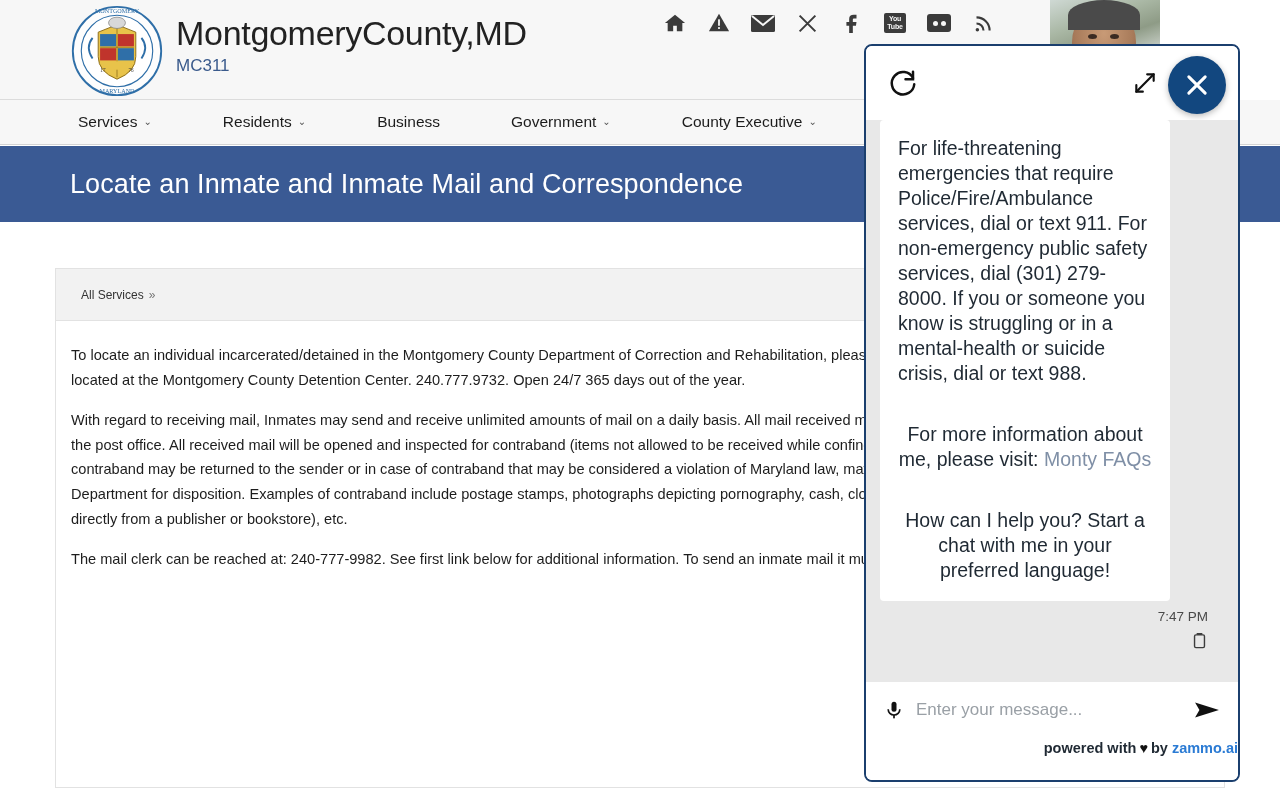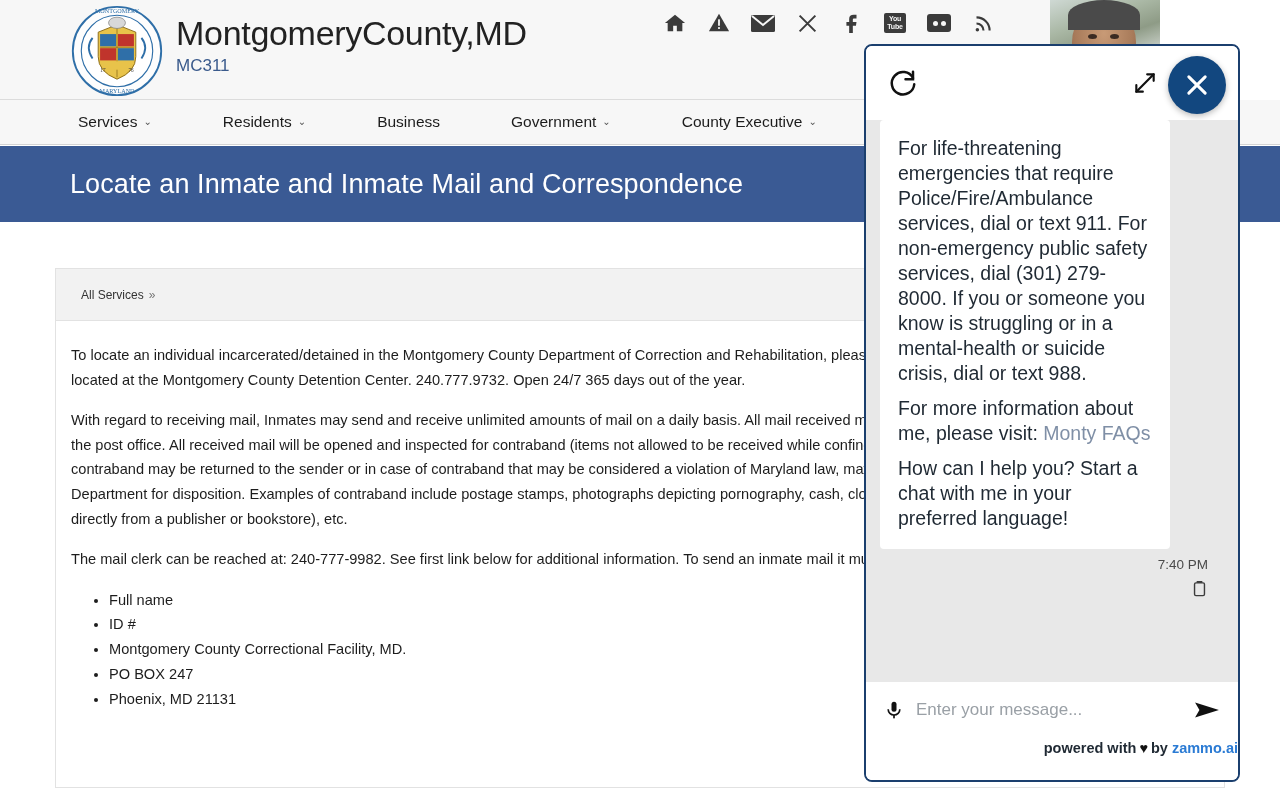--- a/index.html
+++ b/index.html
@@ -130,21 +130,21 @@
     flex: 1 1 auto; background: #e8e8e8; padding: 0 14px;
     overflow: hidden; position: relative;
   }
   .msg-bubble {
     background: #ffffff; border-radius: 4px; padding: 16px 18px 18px 18px;
     margin-top: 0px; max-width: 290px;
   }
   .msg-bubble p {
     font-size: 19.5px; line-height: 25px; color: #1f2933; font-weight: 400;
   }
-  .msg-bubble p + p { margin-top: 10px; }
+  .msg-bubble p + p { margin-top: 36px; text-align: center; }
   .msg-link { color: #7f8fa6; cursor: pointer; }
   .msg-meta {
     display: flex; flex-direction: column; align-items: flex-end;
     padding-right: 16px; margin-top: 8px;
   }
   .msg-time { font-size: 13.5px; color: #4a4a4a; }
   .copy-icon { margin-top: 7px; color: #3c3c3c; cursor: pointer; display: flex; }
   .chat-input-row {
     flex: 0 0 56px; background: #fff; display: flex; align-items: center;
     padding: 0 18px; gap: 12px;
@@ -297,27 +297,20 @@
 
   <div class="content-card">
     <div class="breadcrumb-bar">
       <span>All Services</span>
       <span class="bc-sep">»</span>
     </div>
     <div class="article">
       <p>To locate an individual incarcerated/detained in the Montgomery County Department of Correction and Rehabilitation, please contact the department's Inmate Record Section located at the Montgomery County Detention Center. 240.777.9732. Open 24/7 365 days out of the year.</p>
       <p>With regard to receiving mail, Inmates may send and receive unlimited amounts of mail on a daily basis. All mail received must have a return address or it will be returned to the post office. All received mail will be opened and inspected for contraband (items not allowed to be received while confined at the Correctional Facility). Mail containing contraband may be returned to the sender or in case of contraband that may be considered a violation of Maryland law, may be turned over to the Montgomery County Police Department for disposition. Examples of contraband include postage stamps, photographs depicting pornography, cash, clothing, reading material (other than those sent directly from a publisher or bookstore), etc.</p>
       <p>The mail clerk can be reached at: 240-777-9982. See first link below for additional information. To send an inmate mail it must be addressed as followed:</p>
-      <ul>
-        <li>Full name</li>
-        <li>ID #</li>
-        <li>Montgomery County Correctional Facility, MD.</li>
-        <li>PO BOX 247</li>
-        <li>Phoenix, MD 21131</li>
-      </ul>
     </div>
   </div>
 
   <div class="chat-widget">
 
     <div class="chat-header">
       <span class="chat-refresh">
         <svg width="30" height="30" viewBox="0 0 24 24" fill="none" stroke="currentColor" stroke-width="2" stroke-linecap="round">
           <path d="M20 8 A9 9 0 1 0 21 13"></path>
           <path d="M20 3 V9 H14"></path>
@@ -338,21 +331,21 @@
     </div>
 
     <div class="chat-body">
       <div class="msg-bubble">
         <p>For life-threatening emergencies that require Police/Fire/Ambulance services, dial or text 911. For non-emergency public safety services, dial (301) 279-8000. If you or someone you know is struggling or in a mental-health or suicide crisis, dial or text 988.</p>
         <p><span>For more information about me, please visit:</span>
           <span class="msg-link">Monty FAQs</span></p>
         <p>How can I help you? Start a chat with me in your preferred language!</p>
       </div>
       <div class="msg-meta">
-        <span class="msg-time">7:40 PM</span>
+        <span class="msg-time">7:47 PM</span>
         <span class="copy-icon">
           <svg width="17" height="19" viewBox="0 0 24 24" fill="none" stroke="currentColor" stroke-width="2">
             <rect x="5" y="4" width="14" height="18" rx="2"></rect>
             <path d="M9 4 V2.5 H15 V4" fill="currentColor"></path>
           </svg>
         </span>
       </div>
     </div>
 
     <div class="chat-input-row">

